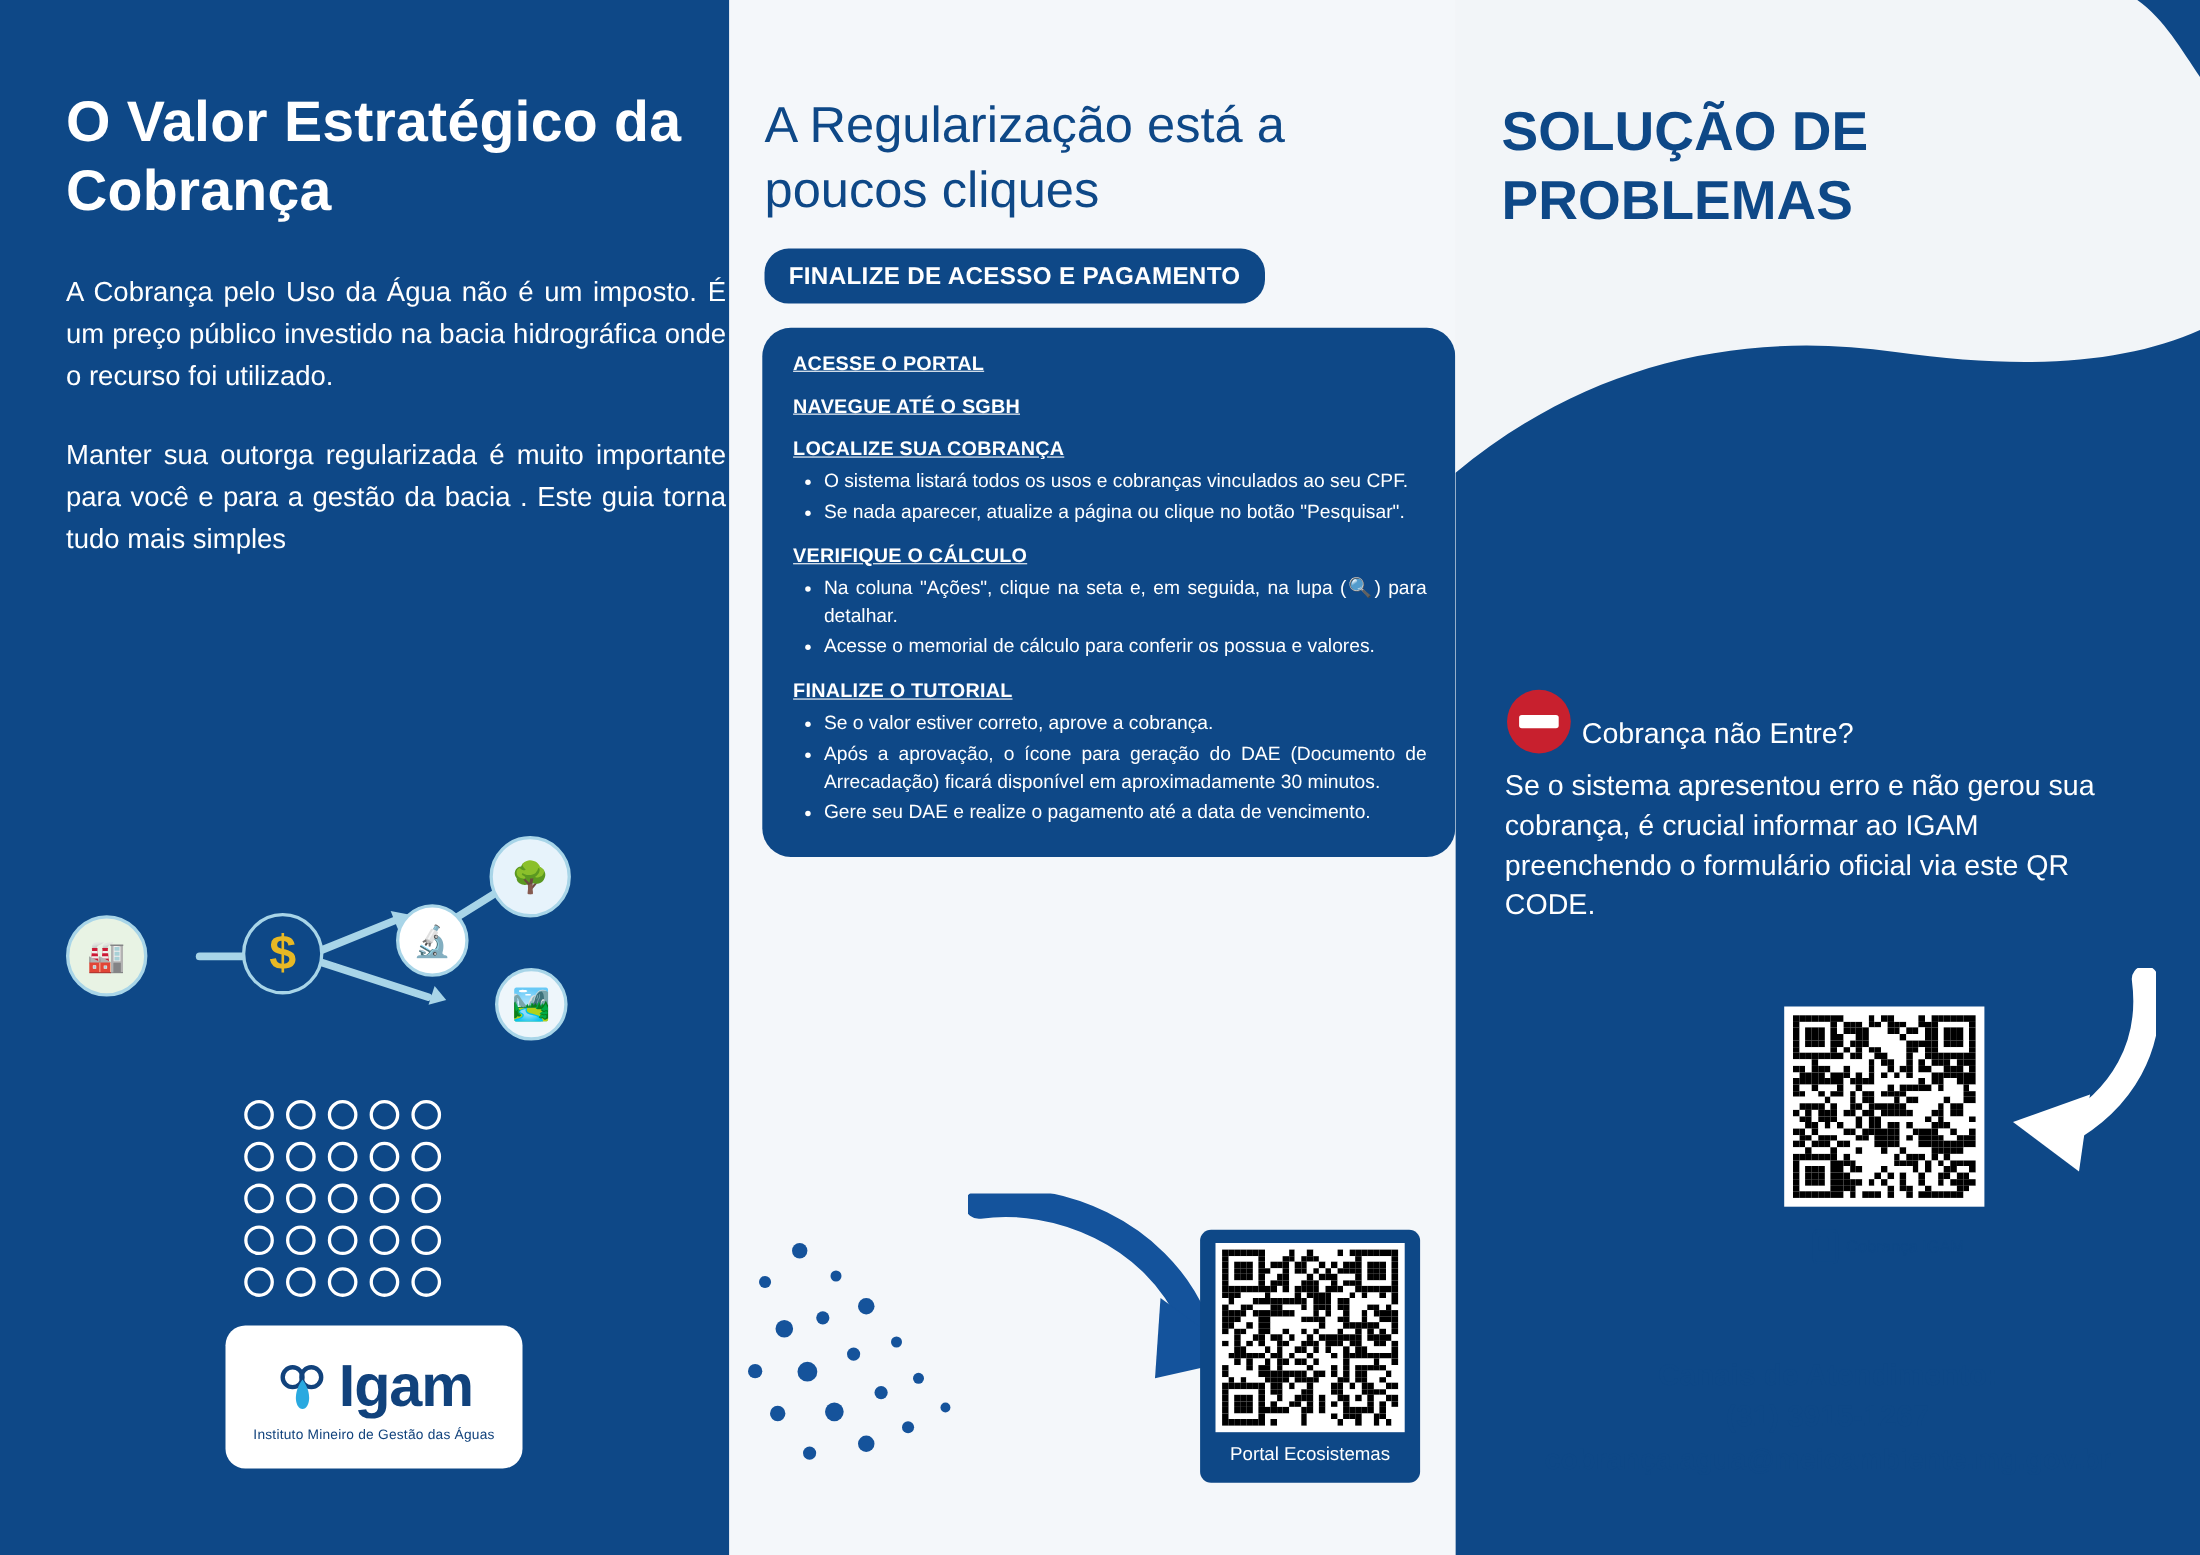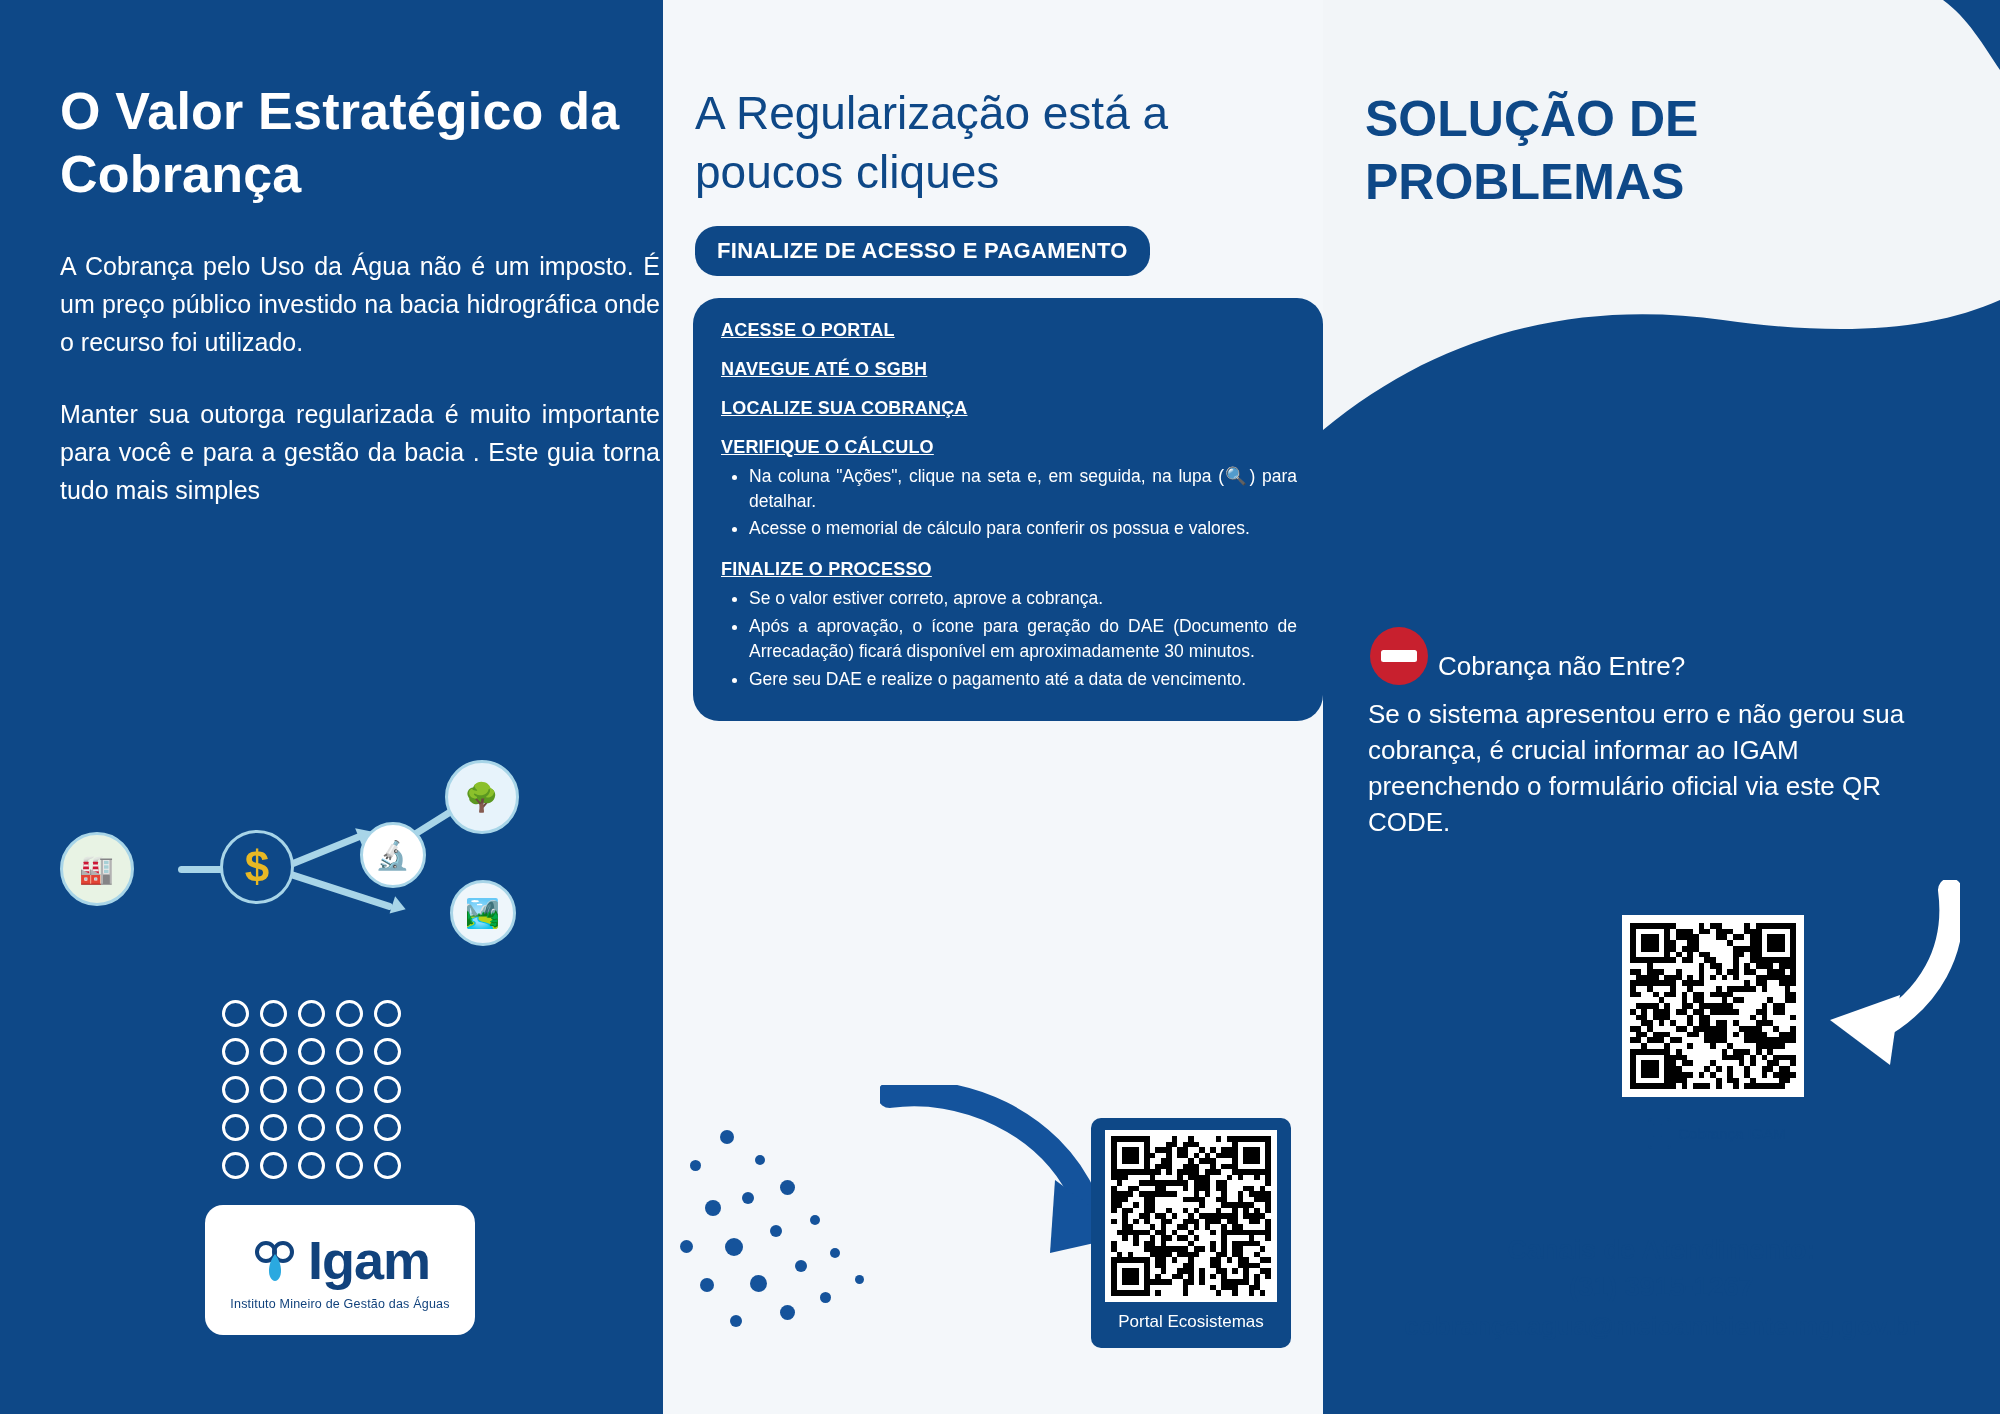--- a/index.html
+++ b/index.html
@@ -422,30 +422,34 @@
 
   <div class="tutorial-card">
     <div class="step-block">
       <div class="step-title">ACESSE O PORTAL</div>
     </div>
     <div class="step-block">
       <div class="step-title">NAVEGUE ATÉ O SGBH</div>
     </div>
     <div class="step-block">
       <div class="step-title">LOCALIZE SUA COBRANÇA</div>
+      <ul>
+        <li>O sistema listará todos os usos e cobranças vinculados ao seu CPF.</li>
+        <li>Se nada aparecer, atualize a página ou clique no botão "Pesquisar".</li>
+      </ul>
     </div>
     <div class="step-block">
       <div class="step-title">VERIFIQUE O CÁLCULO</div>
       <ul>
         <li>Na coluna "Ações", clique na seta e, em seguida, na lupa (🔍) para detalhar.</li>
         <li>Acesse o memorial de cálculo para conferir os possua e valores.</li>
       </ul>
     </div>
     <div class="step-block">
-      <div class="step-title">FINALIZE O PROCESSO</div>
+      <div class="step-title">FINALIZE O TUTORIAL</div>
       <ul>
         <li>Se o valor estiver correto, aprove a cobrança.</li>
         <li>Após a aprovação, o ícone para geração do DAE (Documento de Arrecadação) ficará disponível em aproximadamente 30 minutos.</li>
         <li>Gere seu DAE e realize o pagamento até a data de vencimento.</li>
       </ul>
     </div>
   </div>
 </section>
 
 <div class="dots-cluster" style="left:680px; top:1120px;">

